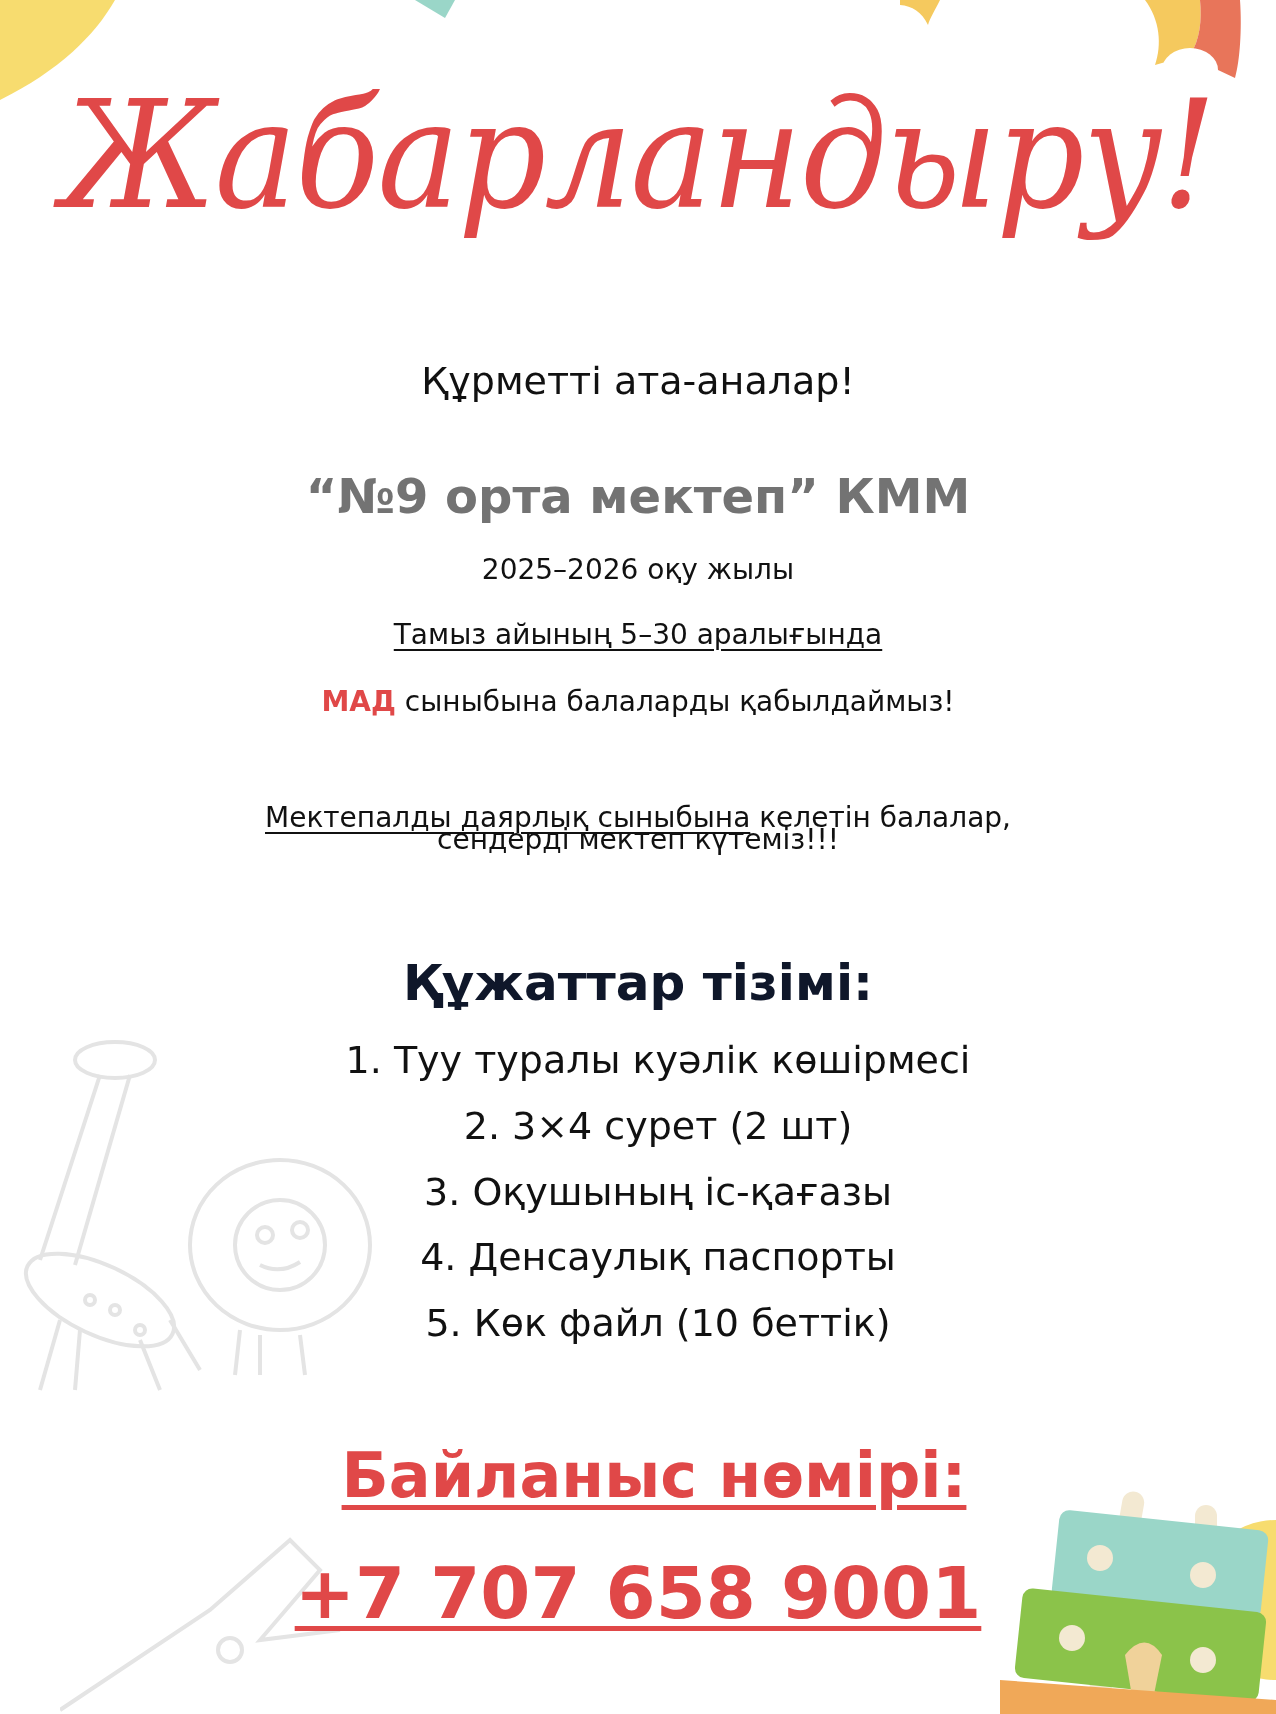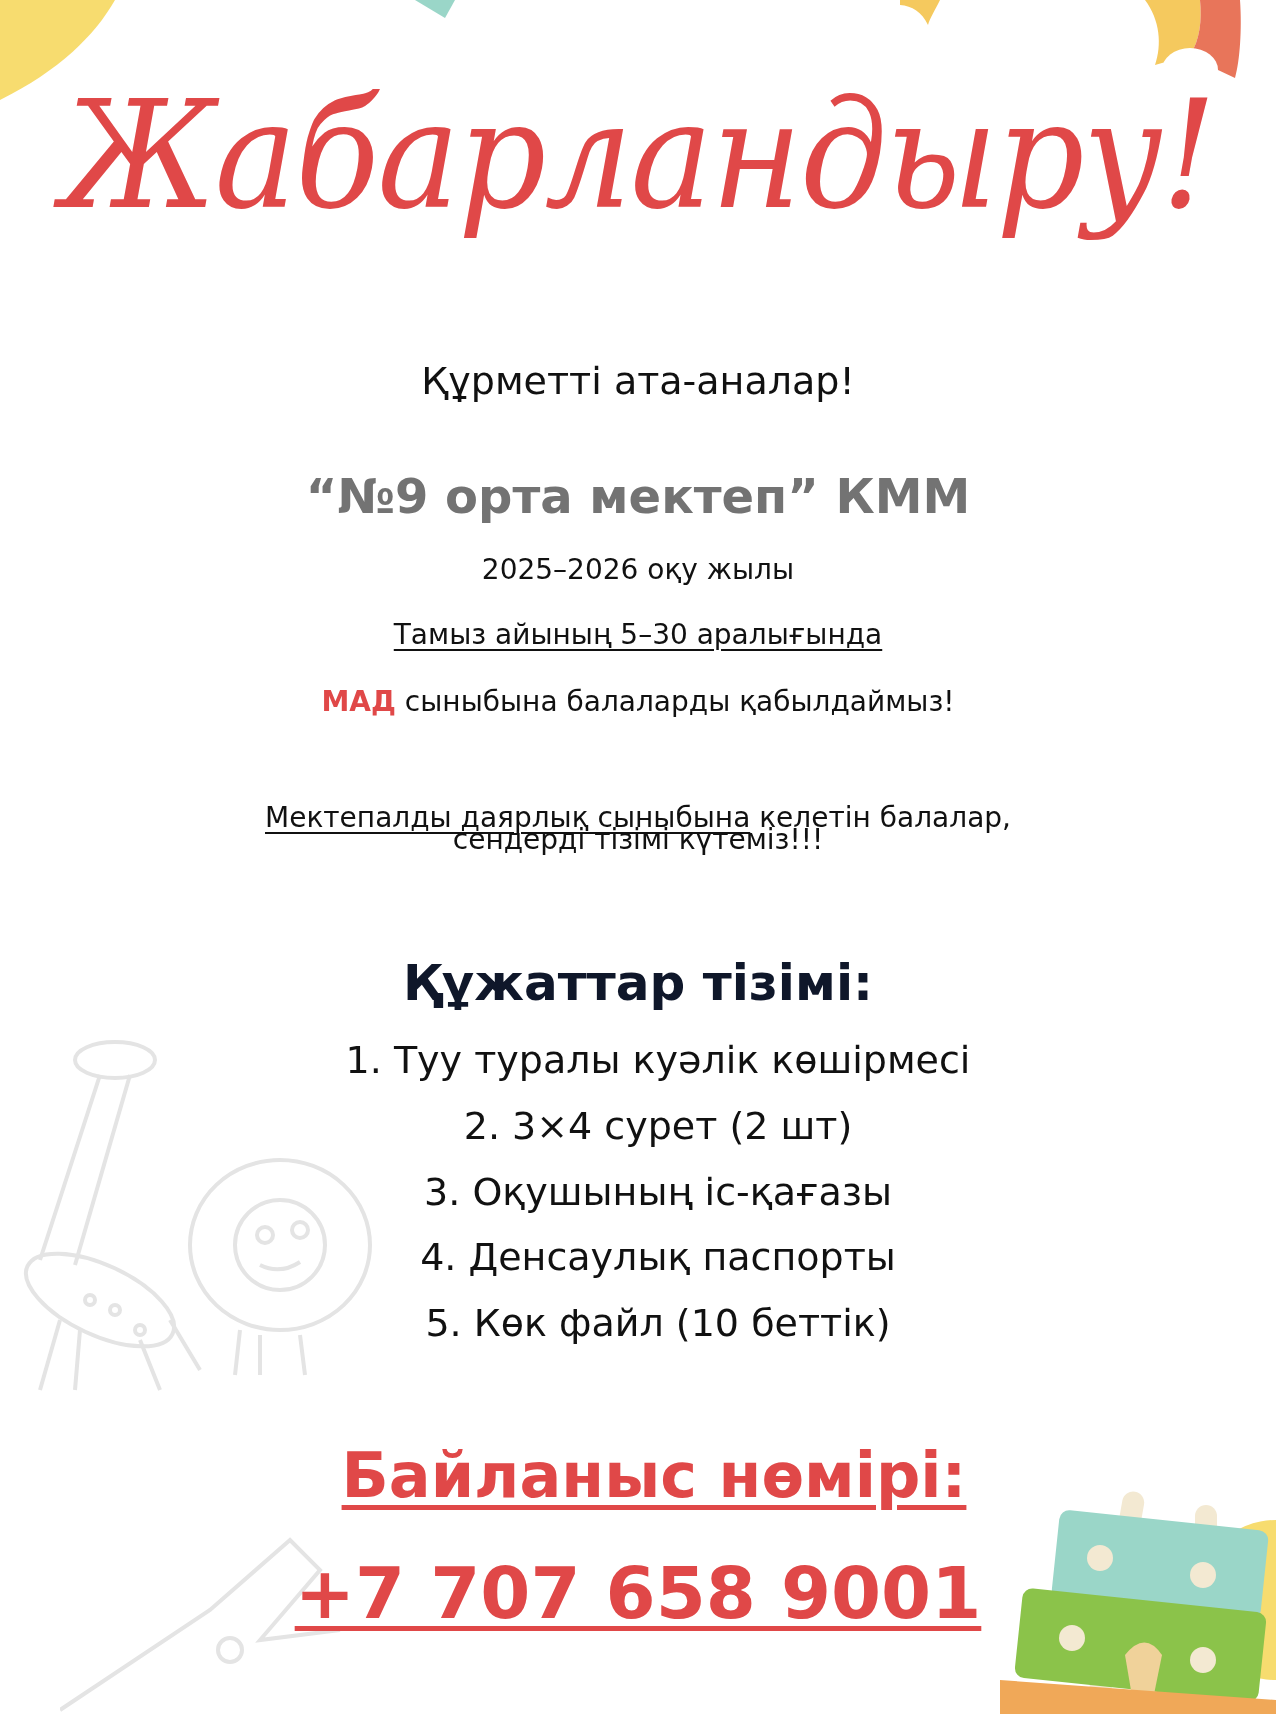--- a/index.html
+++ b/index.html
@@ -113,21 +113,21 @@
 <div class="center-line body-line l1">2025–2026 оқу жылы</div>
 <div class="center-line body-line l2">
   <span class="u">Тамыз айының 5–30 аралығында</span>
 </div>
 <div class="center-line body-line l3">
   <span class="mad">МАД</span><span> сыныбына балаларды қабылдаймыз!</span>
 </div>
 <div class="center-line body-line l4">
   <span class="u">Мектепалды даярлық сыныбына</span><span> келетін балалар,</span>
 </div>
-<div class="center-line body-line l5">сендерді тізімі күтеміз!!!</div>
+<div class="center-line body-line l5">сендерді мектеп күтеміз!!!</div>
 
 <div class="center-line docs-title">Құжаттар тізімі:</div>
 <div class="center-line doc-item d1">1. Туу туралы куәлік көшірмесі</div>
 <div class="center-line doc-item d2">2. 3×4 сурет (2 шт)</div>
 <div class="center-line doc-item d3">3. Оқушының іс-қағазы</div>
 <div class="center-line doc-item d4">4. Денсаулық паспорты</div>
 <div class="center-line doc-item d5">5. Көк файл (10 беттік)</div>
 
 <div class="center-line contact-label">
   <span>Байланыс нөмірі:</span>

